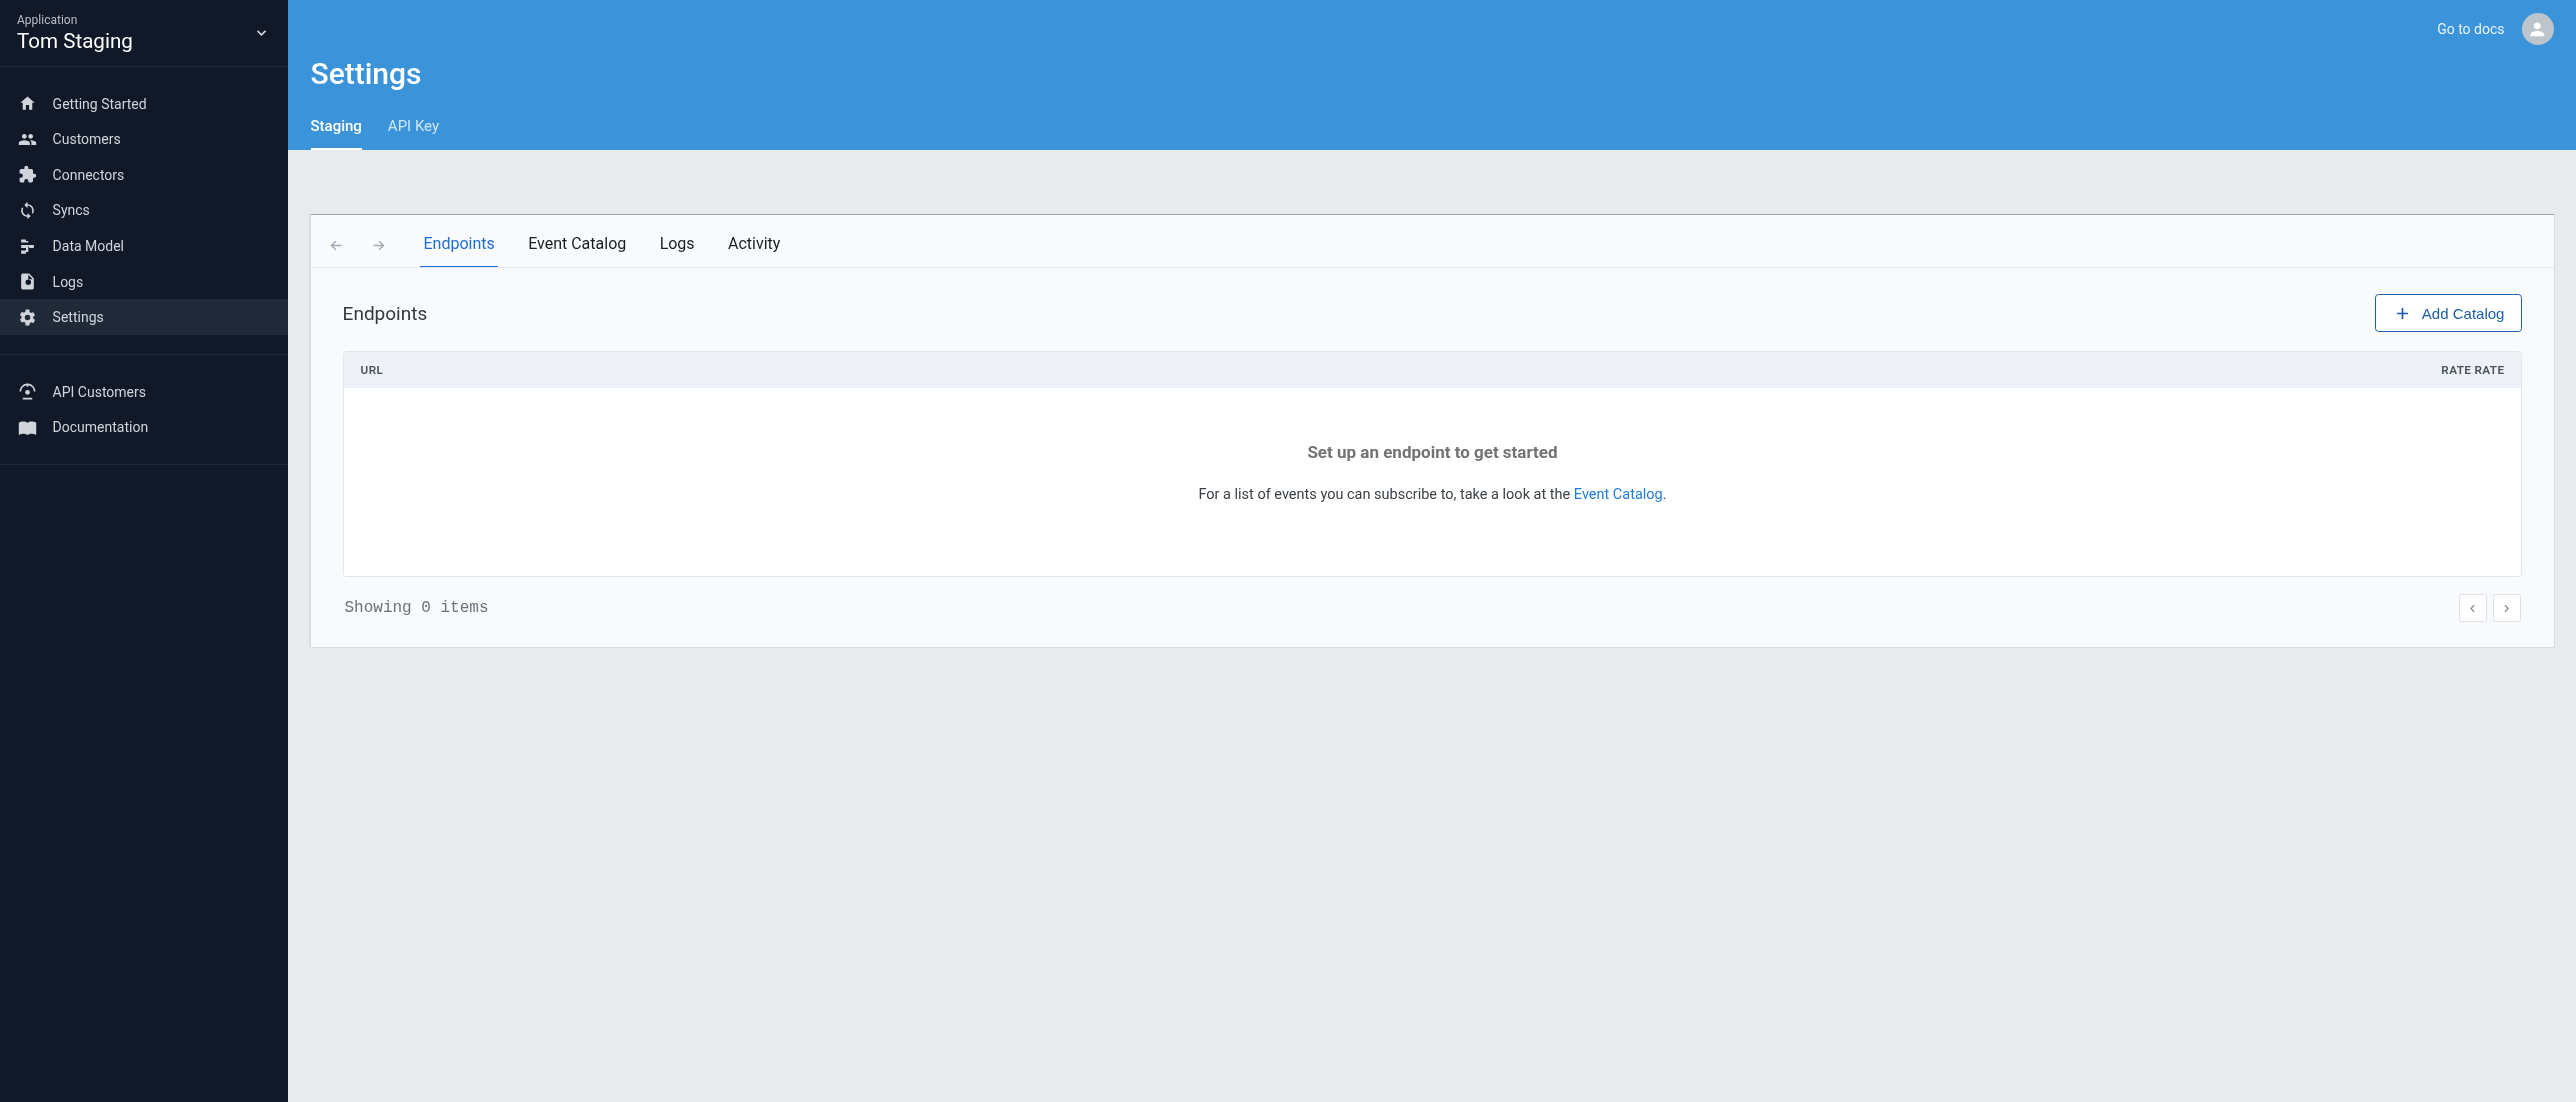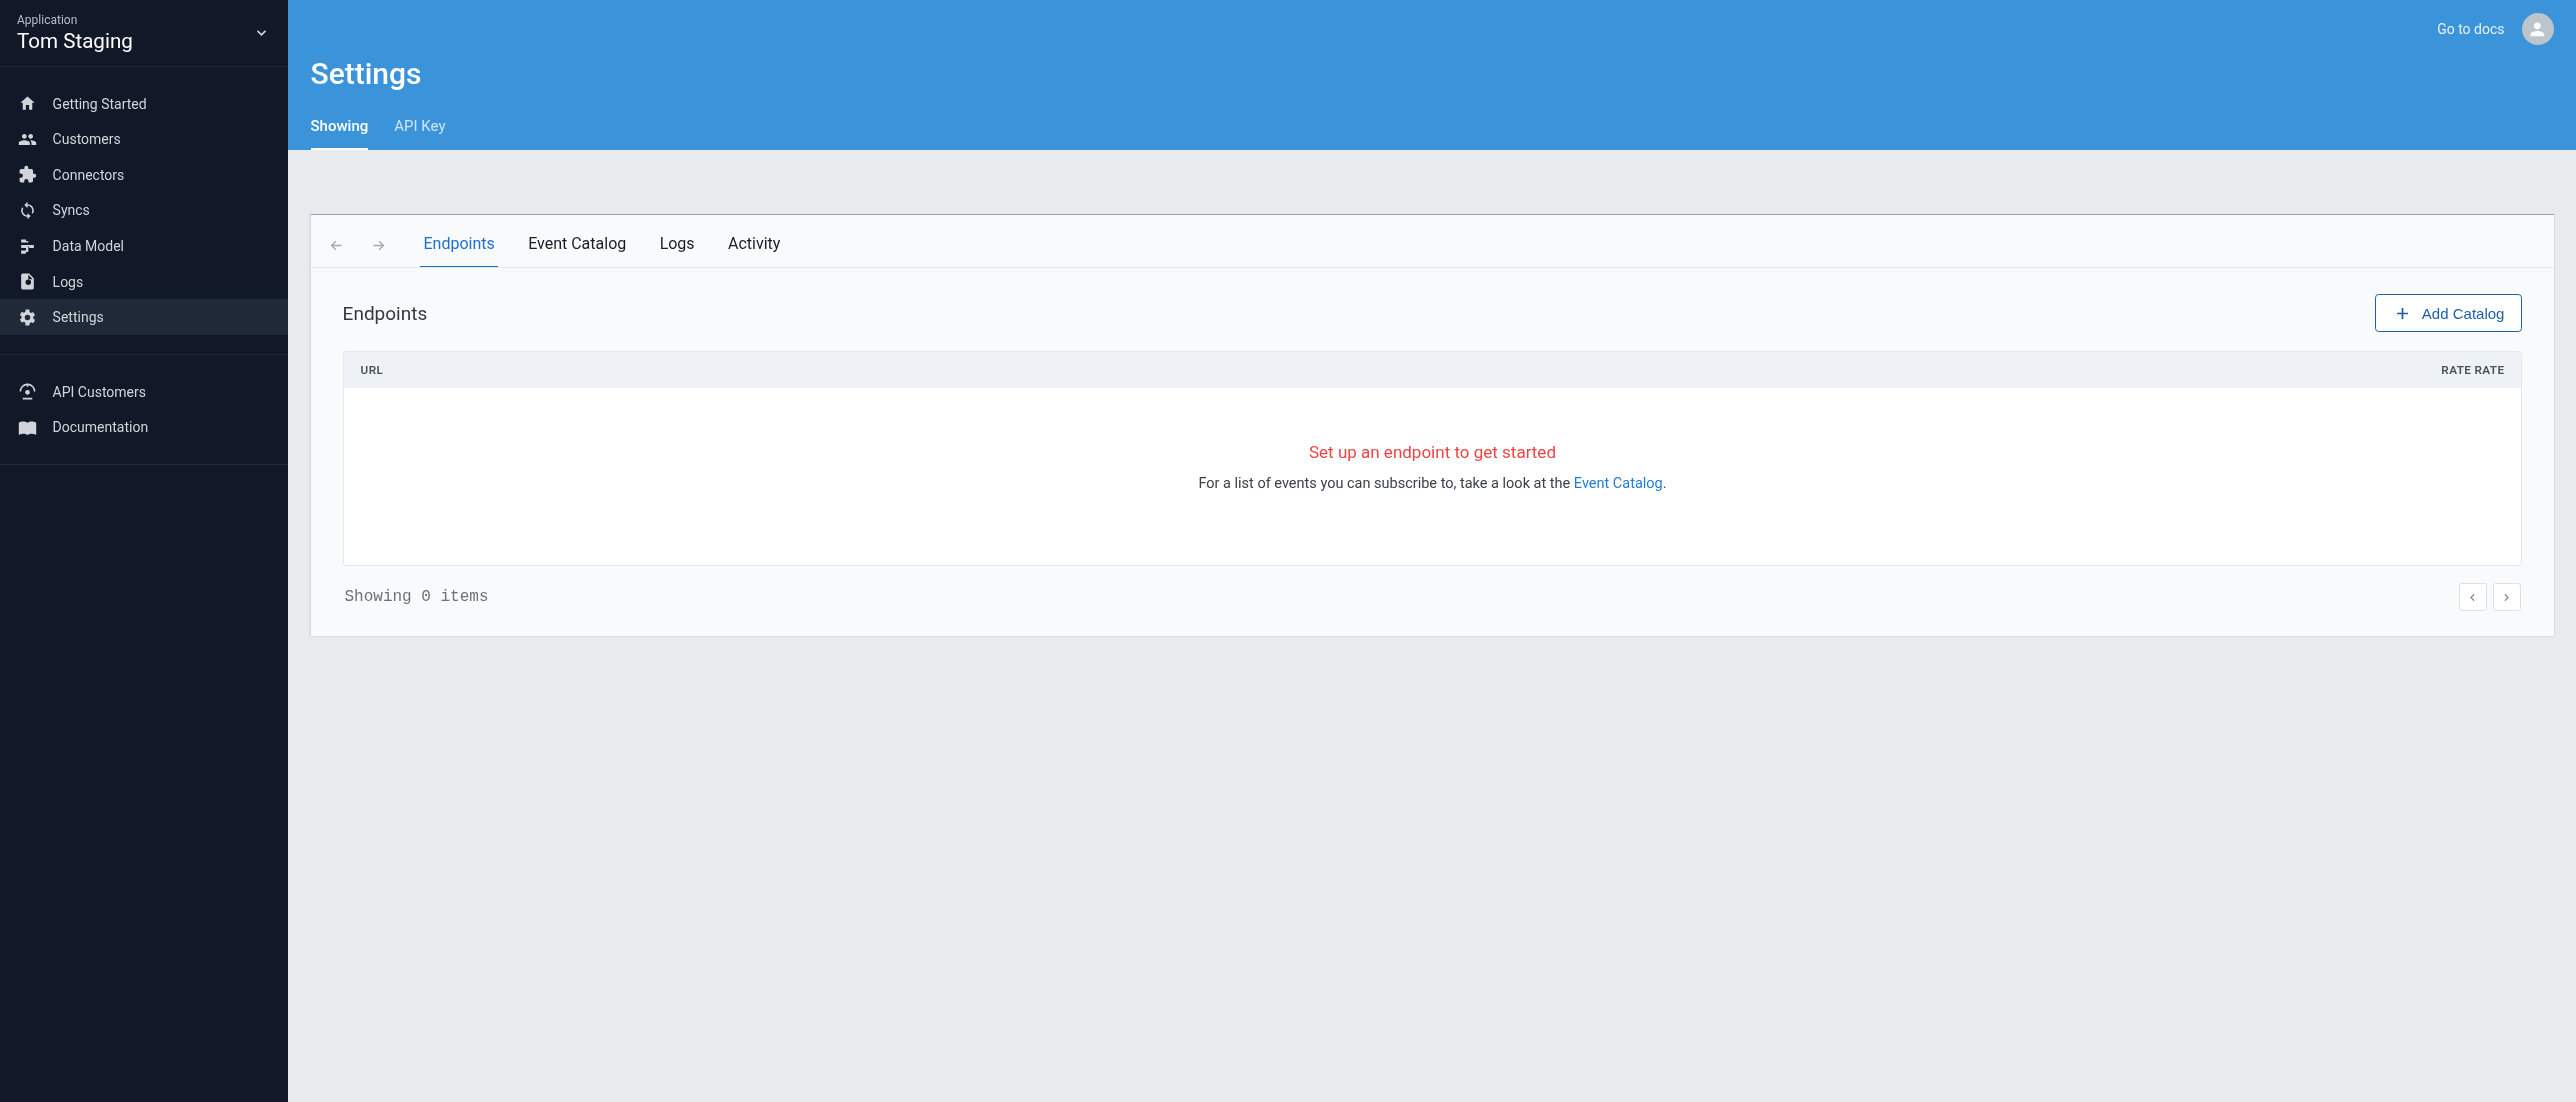--- a/index.html
+++ b/index.html
@@ -42,21 +42,21 @@
 
 .section { padding: 26px 32px 19px; }
 .section-head { display: flex; justify-content: space-between; align-items: center; margin-bottom: 19px; }
 .section-title { font-size: 19px; color: #32393f; font-weight: 400; }
 .add-btn { display: flex; align-items: center; gap: 9.4px; border: 0.9px solid #1e5fa8; color: #1e5fa8; background: #fff; padding: 8.4px 17px; border-radius: 3.7px; font-size: 15px; font-weight: 500; cursor: pointer; }
 .add-btn svg { width: 19px; height: 19px; stroke:#1e5fa8; stroke-width:2.2; fill:none; }
 
 .table { border: 0.9px solid #e2e7ec; border-radius: 3.7px; overflow: hidden; }
 .thead { display: flex; justify-content: space-between; background: #eef2f6; padding: 11.2px 17px; font-size: 11.7px; letter-spacing: 0.4px; color: #4a525b; font-weight: 600; }
 .tbody { background: #fff; padding: 54px 19px 73px; text-align: center; }
-.empty-title { font-size: 17px; font-weight: 400; color: #ef4444; margin-bottom: 13px; }
+.empty-title { font-size: 17px; font-weight: 700; color: #737373; margin-bottom: 24px; }
 .empty-sub { font-size: 14.5px; color: #3b4149; }
 .empty-sub a { color: #1f7dd6; text-decoration: none; cursor:pointer; }
 
 .footer { display: flex; justify-content: space-between; align-items: center; padding: 17px 1.9px 5.6px; font-family: Liberation Mono, monospace; }
 .showing { color: #6a727b; font-size: 16px; }
 .pager { display: flex; gap: 5.6px; }
 .pager-btn { width: 28px; height: 28px; border: 0.9px solid #dbe1e7; background: #fff; border-radius: 2.8px; display:flex; align-items:center; justify-content:center; cursor:pointer; color:#7b848d; }
 .pager-btn svg { width:13px; height:13px; stroke:#7b848d; fill:none; stroke-width:2; }
 </style>
 </head>
@@ -161,21 +161,21 @@
       <div class="hero-top">
         <span class="docs-link">Go to docs</span>
         <span class="avatar">
           <svg viewBox="0 0 24 24">
               <path d="M12 12c2.21 0 4-1.79 4-4s-1.79-4-4-4-4 1.79-4 4 1.79 4 4 4zm0 2c-2.67 0-8 1.34-8 4v2h16v-2c0-2.66-5.33-4-8-4z"></path>
             </svg>
         </span>
       </div>
       <h1 class="hero-title">Settings</h1>
       <div class="hero-tabs">
-        <div class="hero-tab active">Showing</div>
+        <div class="hero-tab active">Staging</div>
         <div class="hero-tab">API Key</div>
       </div>
     </div>
 
     <div class="content">
       <div class="panel">
         <div class="panel-tabs-row">
           <span class="arrow-btn">
               <svg viewBox="0 0 24 24">
                 <path d="M19 12H5M11 6l-6 6 6 6"></path>

